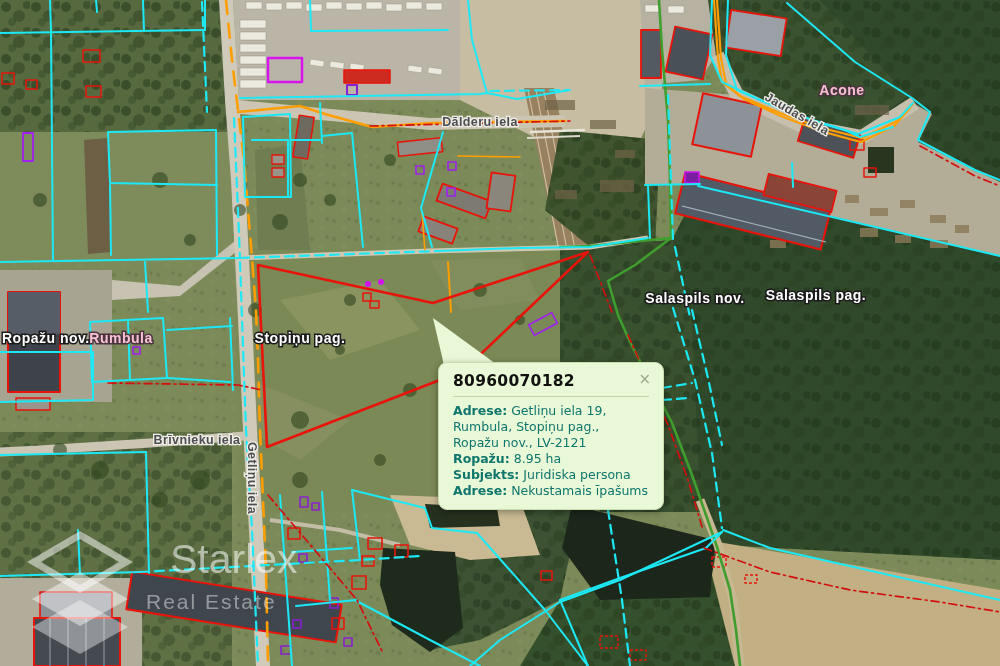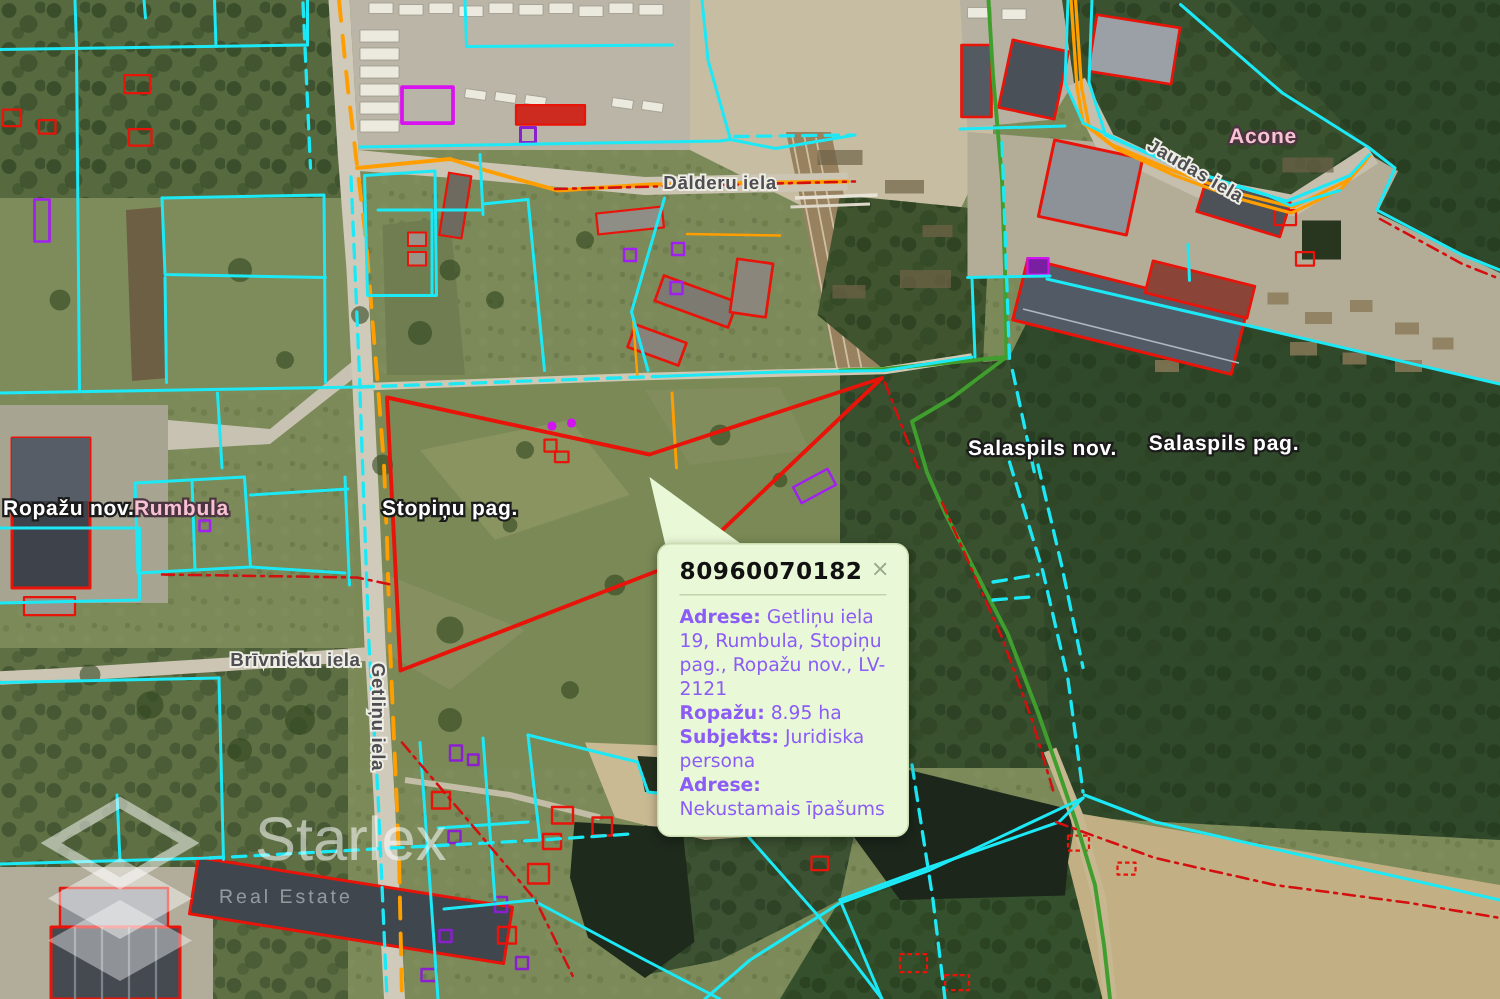--- a/index.html
+++ b/index.html
@@ -1,38 +1,38 @@
 <!DOCTYPE html>
 <html><head>
 <meta charset="utf-8">
 <style>
   html,body{margin:0;padding:0;background:#222;}
   #app{position:relative;width:1000px;height:666px;overflow:hidden;
        font-family:"Liberation Sans",sans-serif;}
   #map-svg{position:absolute;left:0;top:0;}
   
-  #popup{position:absolute;left:438px;top:362px;width:168px;min-height:140px;
+  #popup{position:absolute;left:438px;top:362px;width:226px;min-height:140px;
          box-sizing:border-box;background:#e9f8d6;border:1px solid #c9ddb0;
          border-radius:9px;padding:7px 14px 10px 14px;
          box-shadow:0 2px 7px rgba(0,0,0,.35);
          font-family:"DejaVu Sans","Liberation Sans",sans-serif;}
   #popup .ttl-row{display:flex;align-items:flex-start;}
   #popup .title{font-size:15.5px;font-weight:bold;color:#111;flex:1;
                 letter-spacing:.3px;padding-top:2px;}
   #popup .close{color:#9aa88c;font-size:15px;line-height:14px;cursor:pointer;
                 margin-right:-6px;padding:2px 4px;}
   #popup .divider{border-top:1px solid #c3d3ab;margin:6px 0 6px 0;}
-  #popup .body{font-size:12.5px;line-height:16px;color:#8b5cf6;}
+  #popup .body{font-size:12.5px;line-height:16px;color:#0f766e;}
   #popup b{font-weight:bold;}
   
   #wm{position:absolute;left:18px;top:528px;width:330px;height:130px;
       pointer-events:none;}
   #wm .brand{position:absolute;left:122px;top:8px;font-size:41px;
              color:rgba(255,255,255,.55);letter-spacing:0px;font-weight:normal;margin-left:30px;}
-  #wm .tag{position:absolute;left:128px;top:62px;font-size:13px;
+  #wm .tag{position:absolute;left:128px;top:62px;font-size:21px;
            color:rgba(255,255,255,.45);letter-spacing:2px;}
   
   text{font-family:"Liberation Sans",sans-serif;}
   .muni{font-size:14px;font-weight:bold;fill:#ffffff;stroke:#1b1b1b;
         stroke-width:3px;paint-order:stroke;letter-spacing:.5px;}
   .town{font-size:14px;font-weight:bold;fill:#f8c2d2;stroke:#4a3540;
         stroke-width:3px;paint-order:stroke;letter-spacing:.5px;}
   .street{font-size:12.5px;font-weight:bold;fill:#4e4e52;stroke:#eeeee6;
         stroke-width:2.6px;paint-order:stroke;letter-spacing:.4px;}
 </style>

